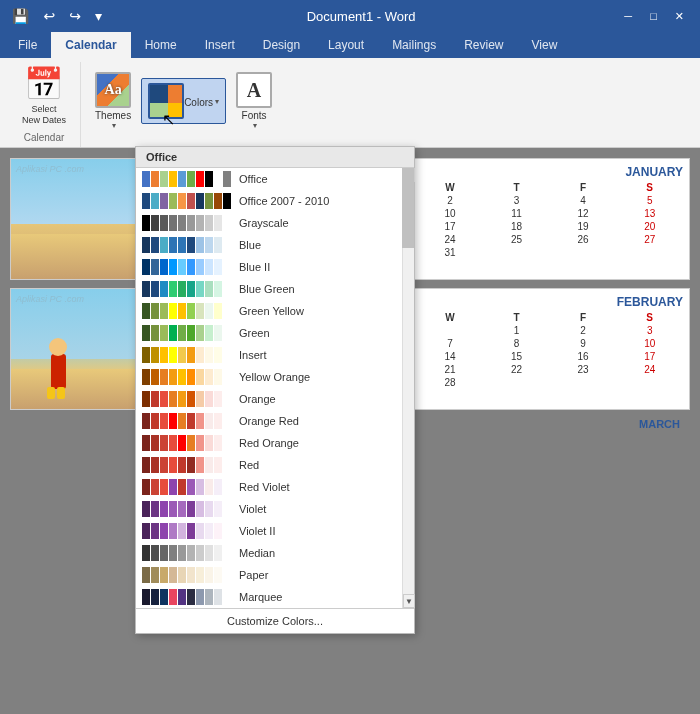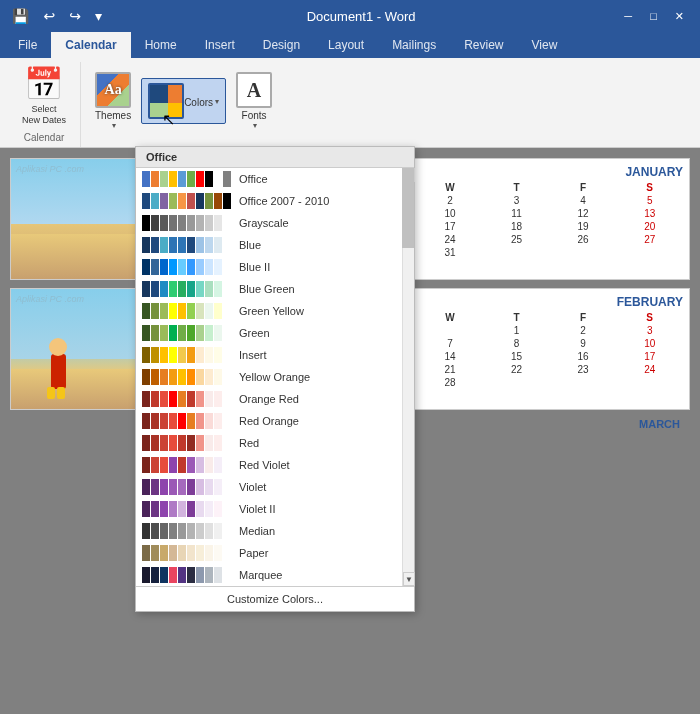--- a/index.html
+++ b/index.html
@@ -440,20 +440,35 @@
                 <span class="swatch" style="background: rgb(230, 126, 34);"></span>
                 <span class="swatch" style="background: rgb(243, 156, 18);"></span>
                 <span class="swatch" style="background: rgb(255, 192, 0);"></span>
                 <span class="swatch" style="background: rgb(255, 140, 0);"></span>
                 <span class="swatch" style="background: rgb(250, 215, 160);"></span>
                 <span class="swatch" style="background: rgb(253, 235, 208);"></span>
                 <span class="swatch" style="background: rgb(254, 249, 231);"></span>
                 <span class="swatch" style="background: rgb(255, 255, 255);"></span>
               </div>
               <span class="item-label">Yellow Orange</span>
+            </div>
+            <div class="colors-dropdown-item">
+              <div class="color-swatches">
+                <span class="swatch" style="background: rgb(125, 46, 0);"></span>
+                <span class="swatch" style="background: rgb(192, 57, 43);"></span>
+                <span class="swatch" style="background: rgb(231, 76, 60);"></span>
+                <span class="swatch" style="background: rgb(230, 126, 34);"></span>
+                <span class="swatch" style="background: rgb(243, 156, 18);"></span>
+                <span class="swatch" style="background: rgb(211, 84, 0);"></span>
+                <span class="swatch" style="background: rgb(245, 203, 167);"></span>
+                <span class="swatch" style="background: rgb(250, 219, 216);"></span>
+                <span class="swatch" style="background: rgb(253, 237, 236);"></span>
+                <span class="swatch" style="background: rgb(255, 255, 255);"></span>
+              </div>
+              <span class="item-label">Orange</span>
             </div>
             <div class="colors-dropdown-item">
               <div class="color-swatches">
                 <span class="swatch" style="background: rgb(123, 36, 28);"></span>
                 <span class="swatch" style="background: rgb(192, 57, 43);"></span>
                 <span class="swatch" style="background: rgb(231, 76, 60);"></span>
                 <span class="swatch" style="background: rgb(255, 0, 0);"></span>
                 <span class="swatch" style="background: rgb(230, 126, 34);"></span>
                 <span class="swatch" style="background: rgb(192, 57, 43);"></span>
                 <span class="swatch" style="background: rgb(241, 148, 138);"></span>

